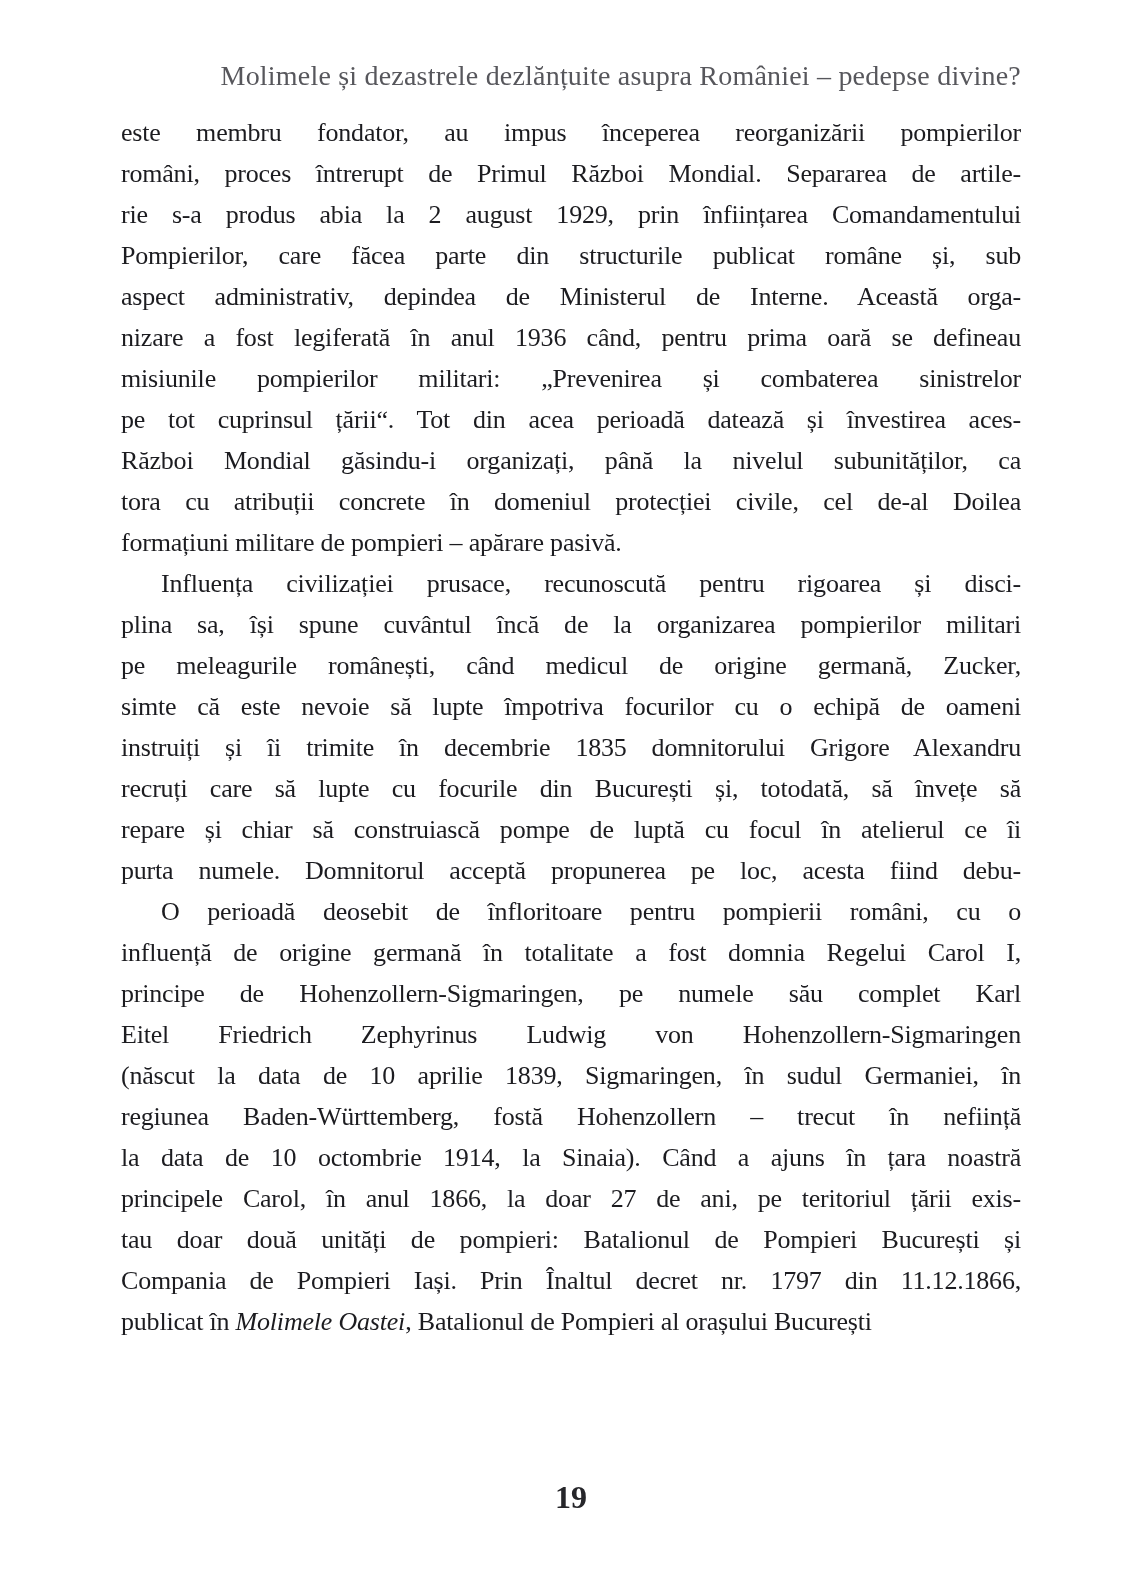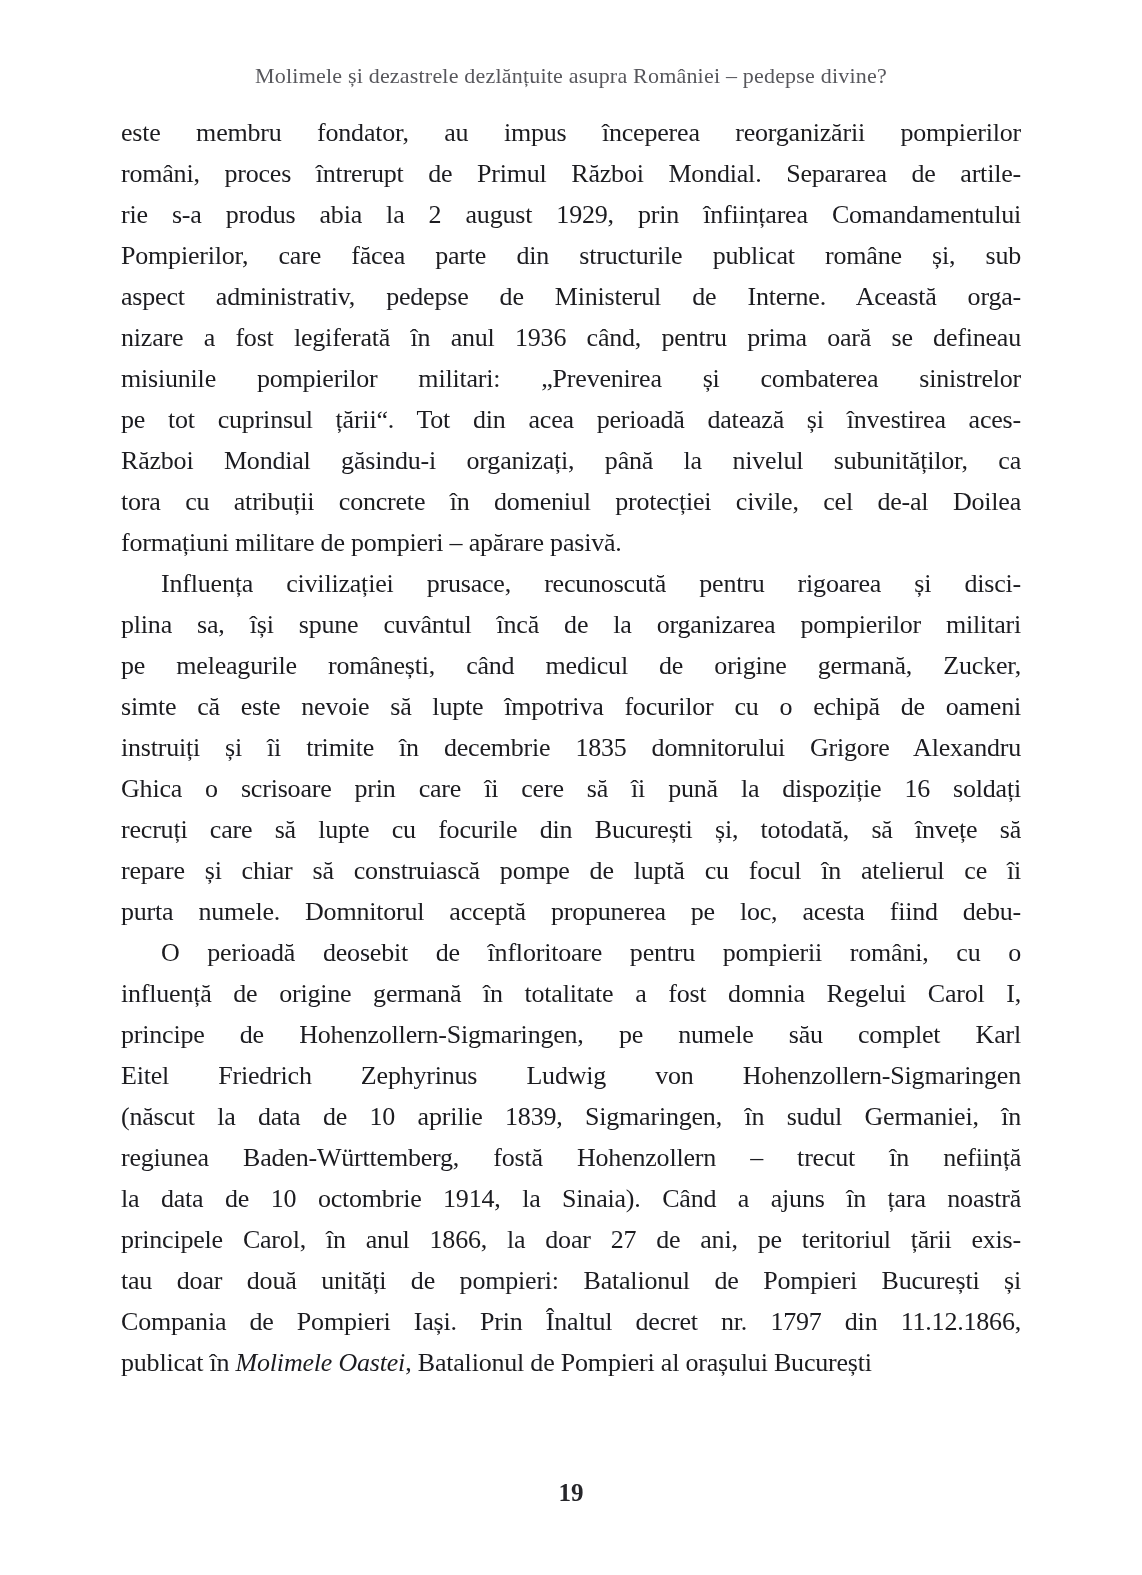--- a/index.html
+++ b/index.html
@@ -13,22 +13,22 @@
     height: 1575px;
     background: #ffffff;
     font-family: "Liberation Serif", serif;
     overflow: hidden;
   }
   .running-header {
     position: absolute;
     top: 63px;
     left: 121px;
     width: 900px;
-    text-align: center;
-    font-size: 22px;
+    text-align: right;
+    font-size: 28px;
     line-height: 26px;
     color: #57575c;
     letter-spacing: 0.2px;
   }
   .body-text {
     position: absolute;
     top: 112px;
     left: 121px;
     width: 900px;
     font-size: 26px;
@@ -53,52 +53,51 @@
   }
   .seg-italic {
     font-style: italic;
   }
   .page-number {
     position: absolute;
     top: 1479px;
     left: 0;
     width: 100%;
     text-align: center;
-    font-size: 25px;
+    font-size: 32px;
     font-weight: bold;
     color: #26262a;
   }
 </style>
 </head>
 <body>
 
 <div class="page">
   <div class="running-header">Molimele și dezastrele dezlănțuite asupra României – pedepse divine?</div>
 
   <div class="body-text" id="body-text">
       <div class="paragraph">
         <div class="line justified"><span>este membru fondator, au impus începerea reorganizării pompierilor</span></div>
         <div class="line justified"><span>români, proces întrerupt de Primul Război Mondial. Separarea de artile-</span></div>
         <div class="line justified"><span>rie s-a produs abia la 2 august 1929, prin înființarea Comandamentului</span></div>
         <div class="line justified"><span>Pompierilor, care făcea parte din structurile publicat române și, sub</span></div>
-        <div class="line justified"><span>aspect administrativ, pedepse de Ministerul de Interne. Această orga-</span></div>
+        <div class="line justified"><span>aspect administrativ, depindea de Ministerul de Interne. Această orga-</span></div>
         <div class="line justified"><span>nizare a fost legiferată în anul 1936 când, pentru prima oară se defineau</span></div>
         <div class="line justified"><span>misiunile pompierilor militari: „Prevenirea și combaterea sinistrelor</span></div>
         <div class="line justified"><span>pe tot cuprinsul țării“. Tot din acea perioadă datează și învestirea aces-</span></div>
         <div class="line justified"><span>Război Mondial găsindu-i organizați, până la nivelul subunităților, ca</span></div>
         <div class="line justified"><span>tora cu atribuții concrete în domeniul protecției civile, cel de-al Doilea</span></div>
         <div class="line"><span>formațiuni militare de pompieri – apărare pasivă.</span></div>
       </div>
       <div class="paragraph">
         <div class="line justified indent"><span>Influența civilizației prusace, recunoscută pentru rigoarea și disci-</span></div>
         <div class="line justified"><span>plina sa, își spune cuvântul încă de la organizarea pompierilor militari</span></div>
         <div class="line justified"><span>pe meleagurile românești, când medicul de origine germană, Zucker,</span></div>
         <div class="line justified"><span>simte că este nevoie să lupte împotriva focurilor cu o echipă de oameni</span></div>
         <div class="line justified"><span>instruiți și îi trimite în decembrie 1835 domnitorului Grigore Alexandru</span></div>
-        <div class="line justified"><span>Ghica o scrisoare prin care îi cere să îi pună la dispoziție 16 soldați</span></div>
         <div class="line justified"><span>recruți care să lupte cu focurile din București și, totodată, să învețe să</span></div>
         <div class="line justified"><span>repare și chiar să construiască pompe de luptă cu focul în atelierul ce îi</span></div>
         <div class="line justified"><span>purta numele. Domnitorul acceptă propunerea pe loc, acesta fiind debu-</span></div>
       </div>
       <div class="paragraph">
         <div class="line justified indent"><span>O perioadă deosebit de înfloritoare pentru pompierii români, cu o</span></div>
         <div class="line justified"><span>influență de origine germană în totalitate a fost domnia Regelui Carol I,</span></div>
         <div class="line justified"><span>principe de Hohenzollern-Sigmaringen, pe numele său complet Karl</span></div>
         <div class="line justified"><span>Eitel Friedrich Zephyrinus Ludwig von Hohenzollern-Sigmaringen</span></div>
         <div class="line justified"><span>(născut la data de 10 aprilie 1839, Sigmaringen, în sudul Germaniei, în</span></div>

